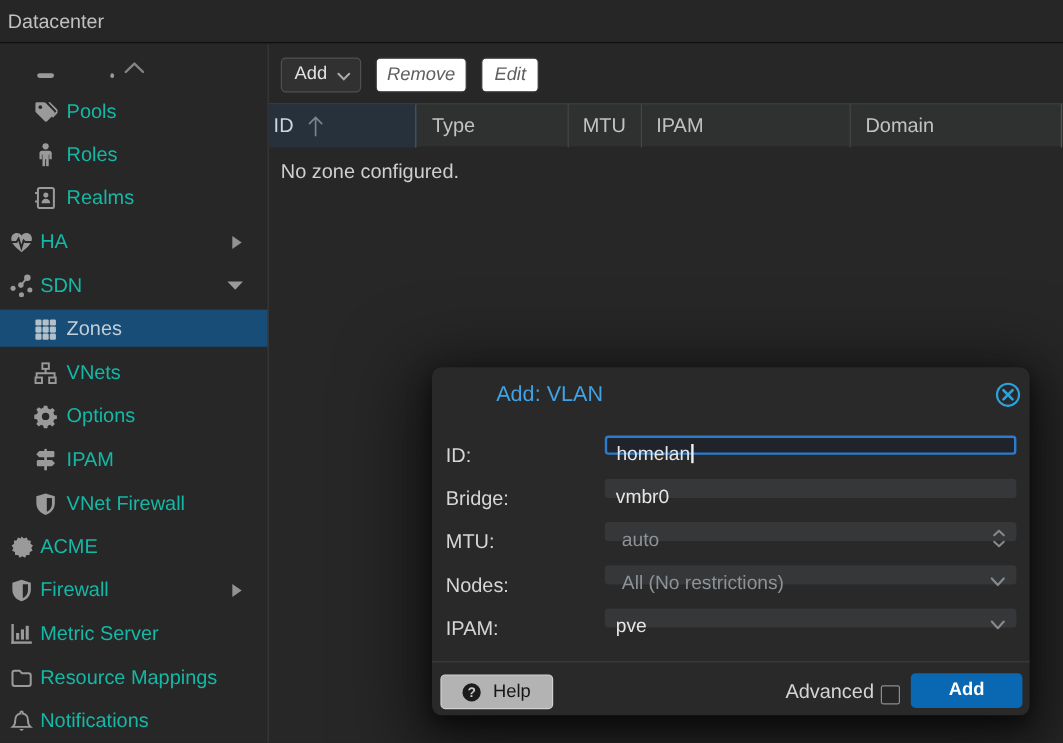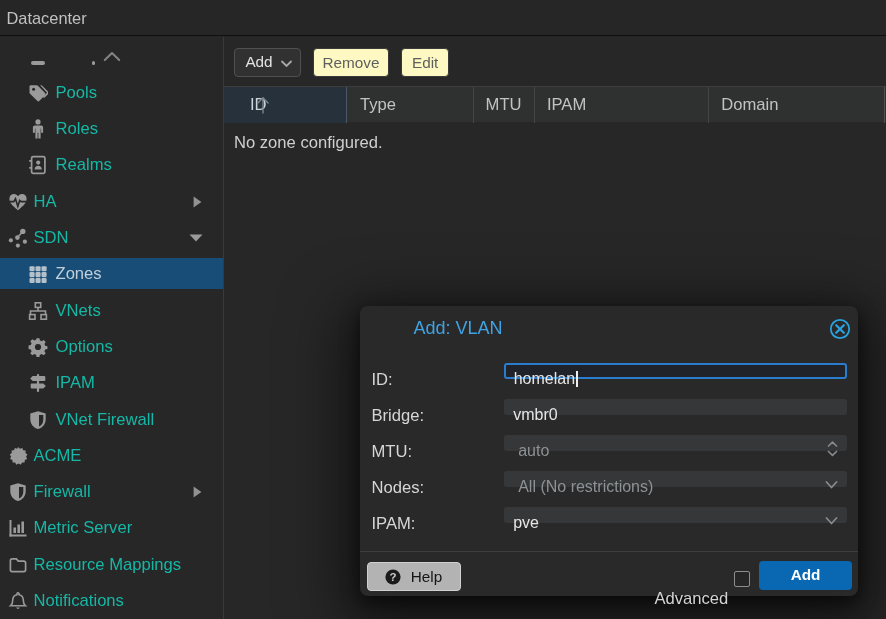--- a/index.html
+++ b/index.html
@@ -19,41 +19,41 @@
   .srow.l2 .txt { left:55.5px; }
   .srow svg.icn { position:absolute; top:8.1px; }
   .srow.l1 svg.icn { left:8px; }
   .srow.l2 svg.icn { left:28px; }
   .srow svg.caret { position:absolute; }
   #selrow { position:absolute; left:0; top:221.4px; width:223px; height:30.6px; background:#174d76; }
 
   
   .tbtn { position:absolute; top:47.8px; height:29.2px; border-radius:4px; font-size:15.3px; text-align:center; }
   .tbtn.en { background:#313131; border:1px solid #505050; color:#e2e2e2; }
-  .tbtn.dis { background:#fef9c3; border:1px solid #393939; color:#5f5f5f; }
+  .tbtn.dis { background:#ffffff; border:1px solid #393939; color:#5f5f5f;font-style:italic; }
 
   
   #ghead { position:absolute; left:224px; top:86px; width:662px; height:36.3px; background:#2f3131; border-top:1px solid #3d3d3d; }
   .hcol { position:absolute; top:0; height:36.3px; line-height:35.3px; font-size:16.6px; color:#c2c2c2; padding-left:12px; border-right:1px solid #454545; }
-  #hid { left:0; width:123px; background:#26313c; color:#ced5db; padding-left:26px; border-right:1px solid #4a5867; }
+  #hid { left:0; width:123px; background:#26313c; color:#ced5db; padding-left:4px; border-right:1px solid #4a5867; }
 
   
   #modal { position:absolute; left:359.5px; top:305.8px; width:498px; height:290px; background:#292929; border-radius:8px;
            box-shadow: 0 6px 18px rgba(0,0,0,0.6), 0 16px 60px 18px rgba(0,0,0,0.5); }
   #mtitle { position:absolute; left:14px; top:11.9px; font-size:18px; color:#3fa3e5;margin-left:40px; }
   .flabel { position:absolute; left:12px; height:29.6px; line-height:29.6px; font-size:16.6px; color:#d6d6d6; }
   .finput { position:absolute; left:144.7px; width:343.3px; height:16px; background:#353739; border-radius:3px;
             font-size:16px; line-height:31.4px; color:#e6e6e6; padding-left:9px; white-space:nowrap; }
   .finput.ph { color:#8d9296;padding-left:14px; }
   #fid { background:#20242a; border:2px solid #2a7dcd; line-height:27.4px; padding-left:7.5px; }
   .cursor { display:inline-block; width:1.5px; height:16px; background:#efefef; vertical-align:-2.5px; margin-left:1px; }
   #mfoot { position:absolute; left:0; top:245.7px; width:498px; height:44.3px; border-top:1px solid #3e3e3e; }
   #helpbtn { position:absolute; left:7.4px; top:9.6px; width:93.8px; height:29px; background:#b3b3b3; border:1px solid #d0d0d0; border-radius:4px; }
   #helpbtn span { position:absolute; left:42.9px; top:5px; font-size:15.3px; color:#151515; }
-  #advtxt { position:absolute; left:295px; top:15px; font-size:16.6px; color:#d4d4d4;margin-top:22px; }
+  #advtxt { position:absolute; left:295px; top:15px; font-size:16.6px; color:#d4d4d4; }
   #advchk { position:absolute; left:374px; top:18.4px; width:16.3px; height:16.3px; border:1.5px solid #8d8d8d; border-radius:2px; background:#262626; }
   #addbtn { position:absolute; left:399.3px; top:8.9px; width:93.6px; height:28.4px; background:#0a67b2; border-radius:4px;
             color:#ffffff; font-size:15.3px; font-weight:bold; text-align:center; line-height:28.4px; }
 </style>
 </head>
 <body>
 
 <div id="topbar">
     <div class="title">Datacenter</div>
   </div>

